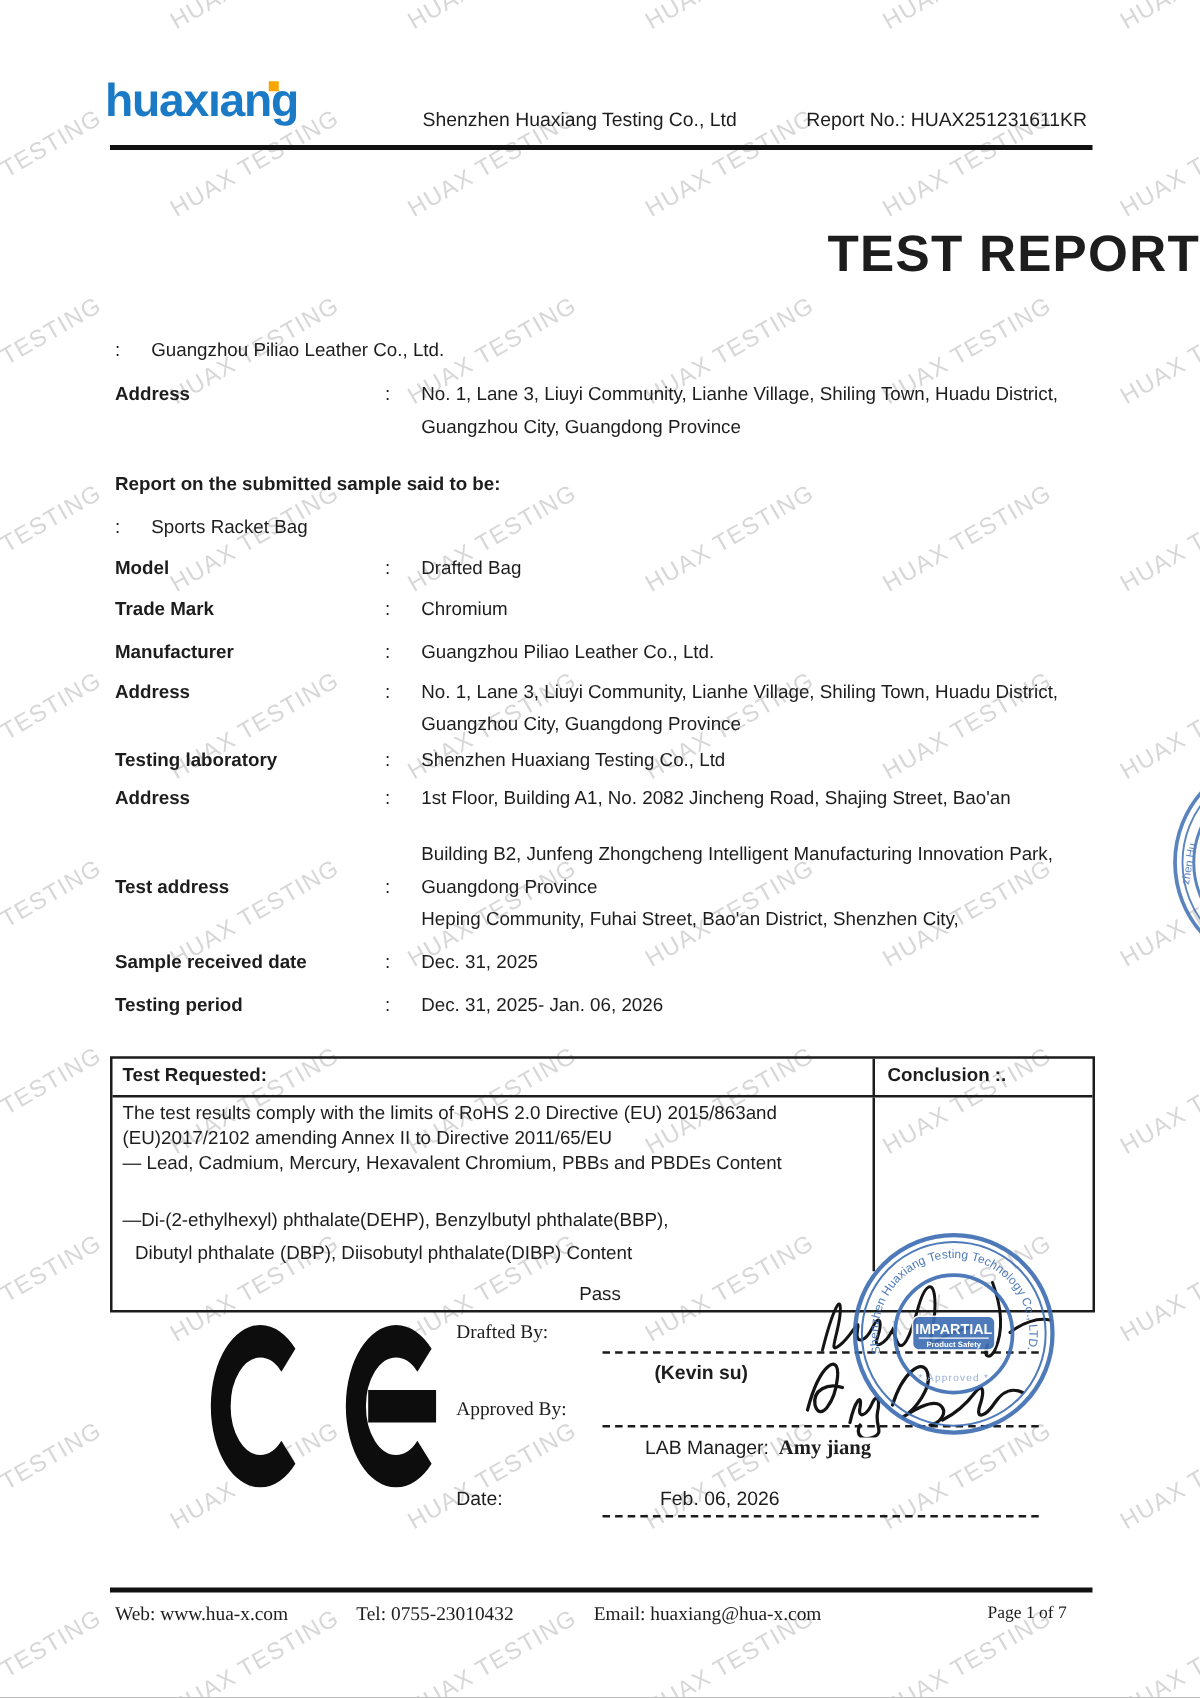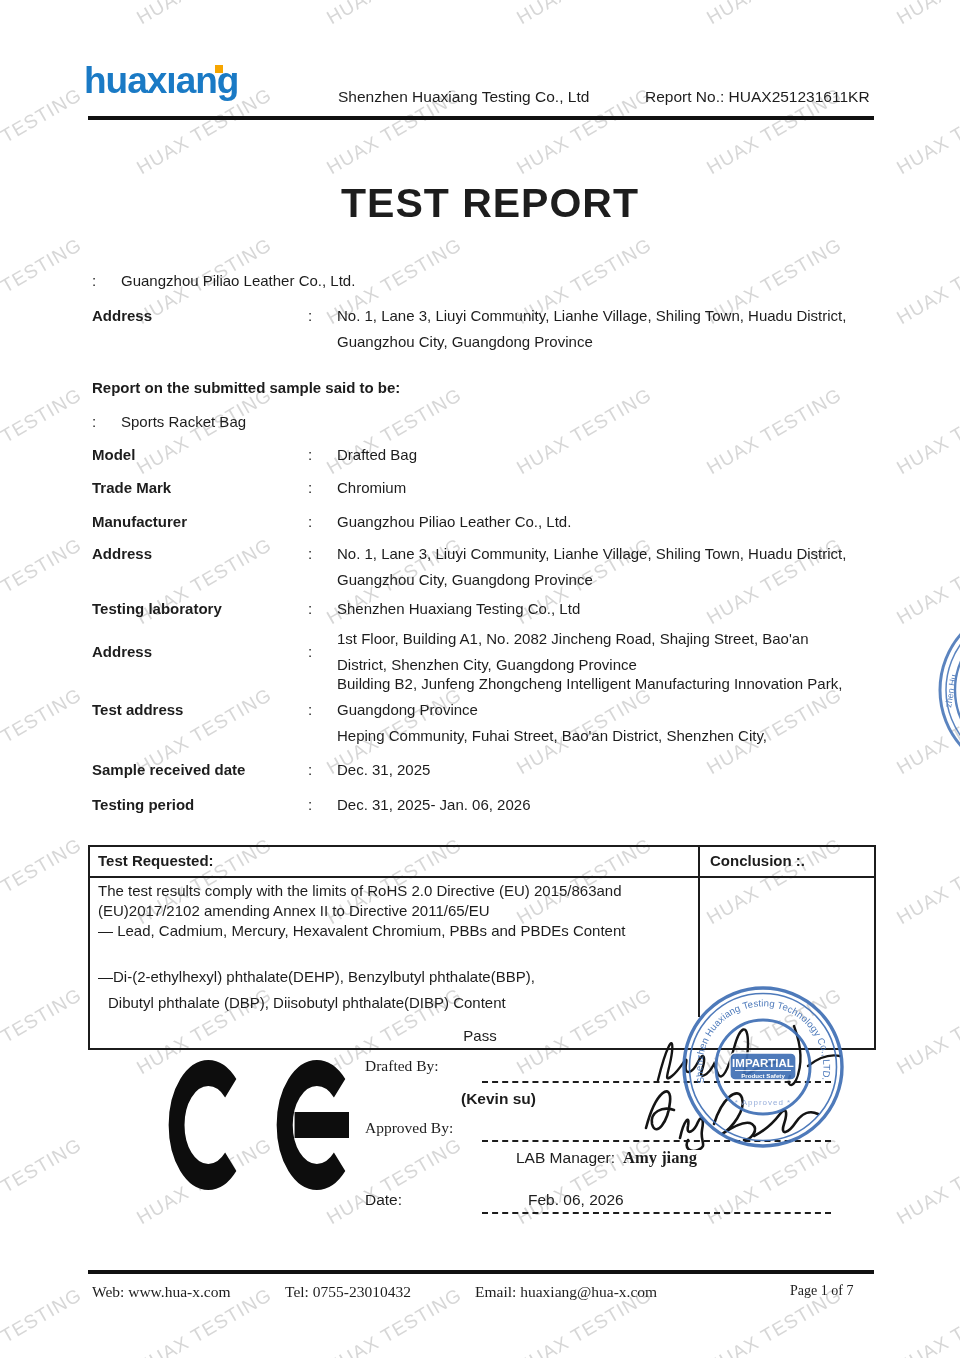--- a/index.html
+++ b/index.html
@@ -10,21 +10,21 @@
   .wm{position:absolute;white-space:nowrap;font-size:19px;letter-spacing:1px;color:#d7d7d7;
       transform:rotate(-30deg);transform-origin:left top;}
   
   .logo{position:absolute;left:84px;top:60px;z-index:2;font-weight:bold;font-size:37px;letter-spacing:-1px;}
   .logo .lg{color:#1a7ac5;}
   .logo-dot{position:absolute;left:131px;top:5px;width:8px;height:8px;background:#f7a600;z-index:3;}
   .hdr-company{position:absolute;left:338px;top:88px;font-size:15.5px;z-index:2;}
   .hdr-report{position:absolute;left:645px;top:88px;font-size:15.5px;z-index:2;}
   .rule{position:absolute;left:88px;width:786px;height:4px;background:#111;z-index:2;}
   
-  .title{position:absolute;left:0;right:0;top:180px;text-align:center;padding-left:20px;
+  .title{position:absolute;left:0;right:0;top:180px;text-align:right;padding-left:20px;
          font-size:41px;font-weight:bold;letter-spacing:1px;z-index:2;}
   
   .frow{position:absolute;left:92px;width:790px;display:flex;align-items:flex-start;z-index:2;}
   .frow.center{align-items:center;}
   .flabel{width:216px;font-weight:bold;font-size:15px;line-height:26px;flex:none;}
   .fcolon{width:29px;font-size:15px;line-height:26px;flex:none;}
   .fval{flex:1;font-size:15px;line-height:26px;}
   .sheading{position:absolute;left:92px;top:379px;font-weight:bold;font-size:15px;z-index:2;}
   
   .rtable{position:absolute;left:88px;top:845px;width:784px;z-index:2;border:2px solid #1c1c1c;}
@@ -35,21 +35,21 @@
   .thead .cell-l,.thead .cell-r{font-weight:bold;font-size:15px;line-height:22px;}
   .tline{font-size:15px;line-height:20px;}
   .tline.gap1{margin-top:26px;}
   .tline.gap2{margin-top:6px;padding-left:10px;}
   .pass{font-size:15px;text-align:center;padding-top:7px;padding-right:14px;}
   
   .ce{position:absolute;left:168px;top:1060px;z-index:2;display:flex;gap:36px;}
   .sig-label-serif{position:absolute;font-family:"Liberation Serif","DejaVu Serif",serif;font-size:15.5px;z-index:2;}
   .sig-label-sans{position:absolute;font-size:15.5px;z-index:2;}
   .dash{position:absolute;left:482px;width:349px;border-top:2px dashed #1c1c1c;z-index:2;}
-  .kevin-name{position:absolute;left:461px;top:1090px;width:200px;font-weight:bold;font-size:15.5px;z-index:2;}
+  .kevin-name{position:absolute;left:461px;top:1090px;width:200px;text-align:center;font-weight:bold;font-size:15.5px;z-index:2;}
   .labmgr{position:absolute;left:516px;top:1148px;font-size:15.5px;z-index:2;}
   .labmgr .mgr-name{font-family:"Liberation Serif","DejaVu Serif",serif;font-weight:bold;font-size:16.5px;margin-left:8px;}
   .datev{position:absolute;left:528px;top:1191px;font-size:15.5px;z-index:2;}
   .sigsvg{position:absolute;z-index:5;}
   .stampsvg{position:absolute;left:680px;top:984px;z-index:6;opacity:.92;}
   .edgestamp{position:absolute;left:918px;top:600px;z-index:2;opacity:.85;}
   
   .fitem{position:absolute;top:1283px;font-family:"Liberation Serif","DejaVu Serif",serif;font-size:15.5px;z-index:2;}
 </style>
 </head>
@@ -184,21 +184,20 @@
     <div class="fcolon">:</div>
     <div class="fval">
         <div>Shenzhen Huaxiang Testing Co., Ltd</div>
       </div>
   </div>
   <div class="frow center" style="top:626px">
     <div class="flabel">Address</div>
     <div class="fcolon">:</div>
     <div class="fval">
       <div>1st Floor, Building A1, No. 2082 Jincheng Road, Shajing Street, Bao'an</div>
-      <div>District, Shenzhen City, Guangdong Province</div>
     </div>
   </div>
   <div class="frow center" style="top:671px">
     <div class="flabel">Test address</div>
     <div class="fcolon">:</div>
     <div class="fval">
       <div>Building B2, Junfeng Zhongcheng Intelligent Manufacturing Innovation Park,</div>
       <div>Guangdong Province</div>
       <div>Heping Community, Fuhai Street, Bao'an District, Shenzhen City,</div>
     </div>

